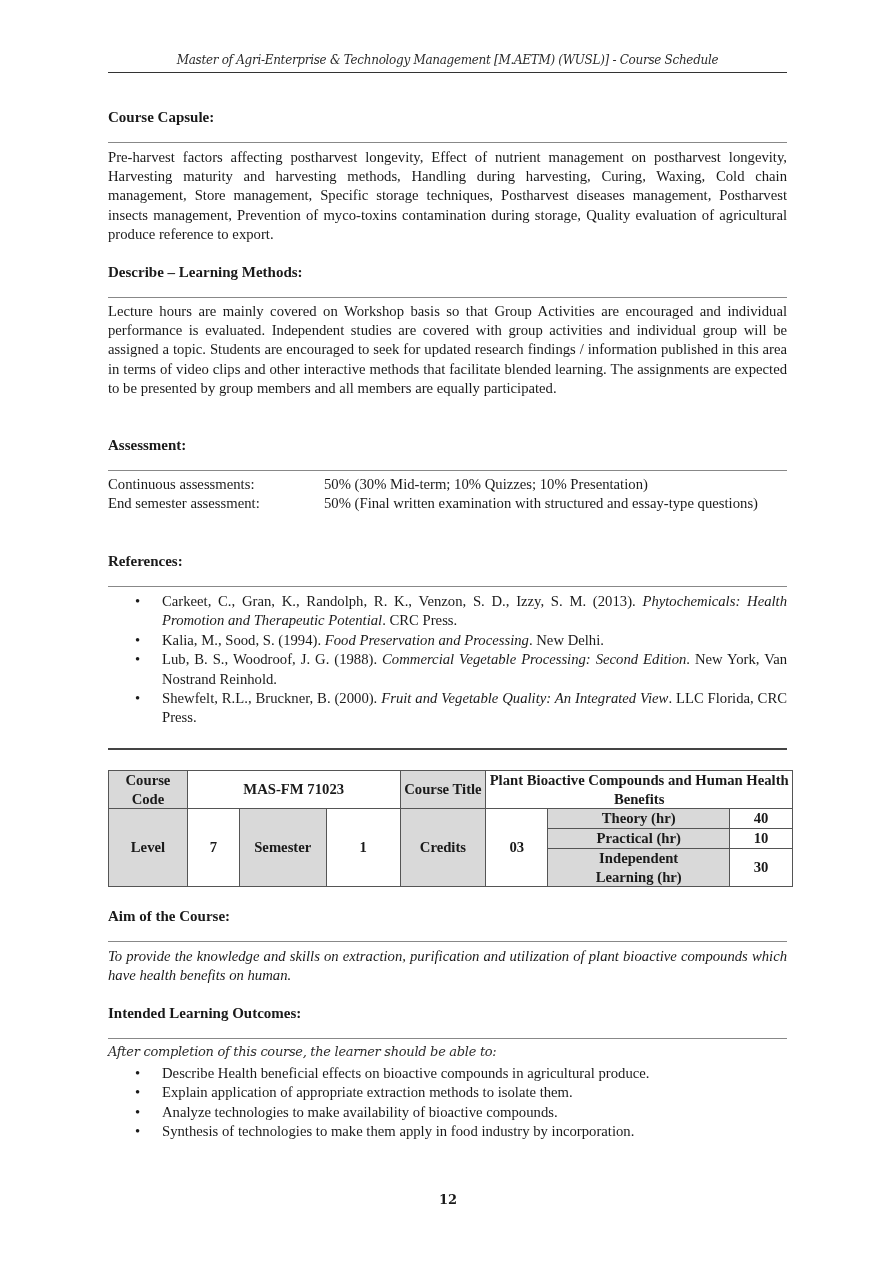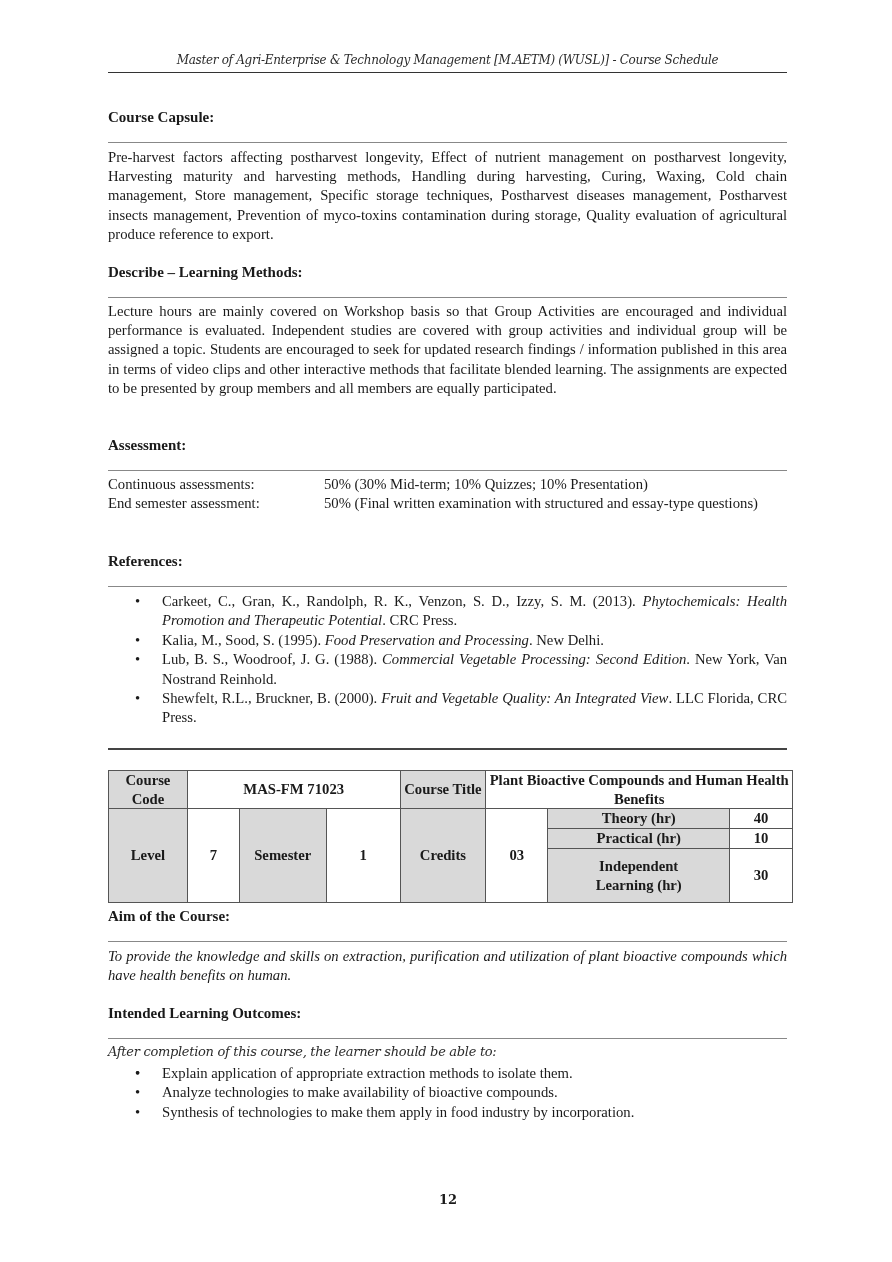--- a/index.html
+++ b/index.html
@@ -43,21 +43,21 @@
     <span class="assess-value">50% (30% Mid-term; 10% Quizzes; 10% Presentation)</span>
   </div>
   <div class="assess-row" style="top:494px;">
     <span class="assess-label">End semester assessment:</span>
     <span class="assess-value">50% (Final written examination with structured and essay-type questions)</span>
   </div>
 
   <div class="heading" style="top:552px;">References:</div>
   <ul class="bullets" style="top:592px;">
     <li><span class="dot">•</span><span>Carkeet, C., Gran, K., Randolph, R. K., Venzon, S. D., Izzy, S. M. (2013). </span><i class="ital">Phytochemicals: Health Promotion and Therapeutic Potential</i><span>. CRC Press.</span></li>
-    <li><span class="dot">•</span><span>Kalia, M., Sood, S. (1995). </span><i class="ital">Food Preservation and Processing</i><span>. New Delhi.</span></li>
+    <li><span class="dot">•</span><span>Kalia, M., Sood, S. (1994). </span><i class="ital">Food Preservation and Processing</i><span>. New Delhi.</span></li>
     <li><span class="dot">•</span><span>Lub, B. S., Woodroof, J. G. (1988). </span><i class="ital">Commercial Vegetable Processing: Second Edition</i><span>. New York, Van Nostrand Reinhold.</span></li>
     <li><span class="dot">•</span><span>Shewfelt, R.L., Bruckner, B. (2000). </span><i class="ital">Fruit and Vegetable Quality: An Integrated View</i><span>. LLC Florida, CRC Press.</span></li>
   </ul>
 
   <div class="section-rule"></div>
 
   <table class="course">
     <colgroup>
       <col style="width:79px">
         <col style="width:52px">
@@ -83,32 +83,32 @@
       <td rowspan="3" class="shade">Credits</td>
       <td rowspan="3">03</td>
       <td class="shade">Theory (hr)</td>
       <td>40</td>
     </tr>
     <tr style="height:20px;">
       <td class="shade">Practical (hr)</td>
       <td>10</td>
     </tr>
     <tr style="height:38px;">
-      <td class="shade" style="padding:8px 28px;">Independent Learning (hr)</td>
+      <td class="shade" style="padding:0 28px;">Independent Learning (hr)</td>
       <td>30</td>
     </tr>
   </tbody>
     </table>
 
   <div class="heading" style="top:907px;">Aim of the Course:</div>
   <div class="para" style="top:947px;font-style:italic;">To provide the knowledge and skills on extraction, purification and utilization of plant bioactive compounds which have health benefits on human.</div>
 
   <div class="heading" style="top:1004px;">Intended Learning Outcomes:</div>
   <div class="intro">After completion of this course, the learner should be able to:</div>
   <ul class="bullets" style="top:1064px;">
-    <li><span class="dot">•</span></li>
+    <li><span class="dot">•</span><span>Describe Health beneficial effects on bioactive compounds in agricultural produce.</span></li>
     <li><span class="dot">•</span><span>Explain application of appropriate extraction methods to isolate them.</span></li>
     <li><span class="dot">•</span><span>Analyze technologies to make availability of bioactive compounds.</span></li>
     <li><span class="dot">•</span><span>Synthesis of technologies to make them apply in food industry by incorporation.</span></li>
   </ul>
 
   <div class="page-number" style="left:-10px;">12</div>
 </div>
 
 </body></html>

